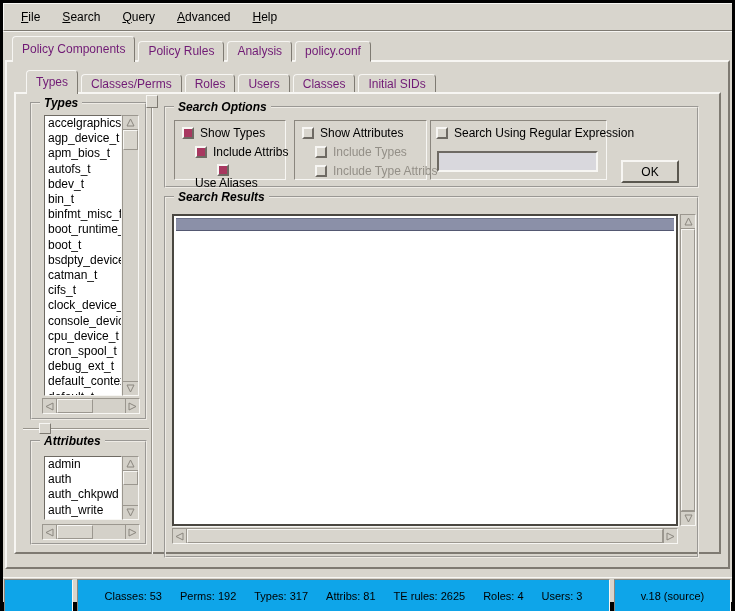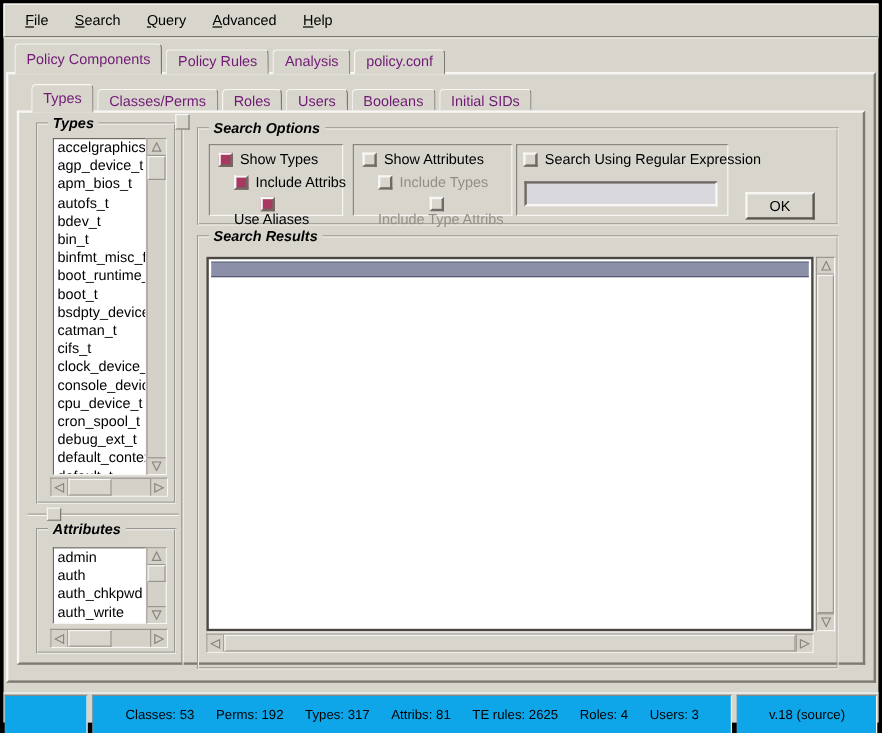--- a/index.html
+++ b/index.html
@@ -117,21 +117,21 @@
     <div class="tab">Analysis</div>
     <div class="tab">policy.conf</div>
   </div>
   <div class="page raised"></div>
 
   <div class="tabs-row tabs-sub">
     <div class="tab active">Types</div>
     <div class="tab">Classes/Perms</div>
     <div class="tab">Roles</div>
     <div class="tab">Users</div>
-    <div class="tab">Booleans</div>
+    <div class="tab">Classes</div>
     <div class="tab">Initial SIDs</div>
   </div>
   <div class="subpage raised"></div>
 
   <div class="lframe groovebox" style="left:30px; top:102px; width:117px; height:318px;">
     <span class="caption">Types</span>
   </div>
   <div class="listbox" style="left:44px; top:115px; width:78px; height:281px;">
       <div class="list-item">accelgraphics_e</div>
       <div class="list-item">agp_device_t</div>
@@ -248,21 +248,21 @@
 
   <div class="optbox" style="left:294px; top:120px; width:133px; height:60px;"></div>
   <div class="cbrow" style="left:302px; top:126px;">
     <span class="cb"></span>
     <span class="cblabel">Show Attributes</span>
   </div>
   <div class="cbrow" style="left:315px; top:145px;">
     <span class="cb"></span>
     <span class="cblabel disabled">Include Types</span>
   </div>
-  <div class="cbrow" style="left:315px; top:164px;flex-direction:column;">
+  <div class="cbrow" style="left:315px; top:164px;">
     <span class="cb"></span>
     <span class="cblabel disabled">Include Type Attribs</span>
   </div>
 
   <div class="optbox" style="left:430px; top:120px; width:177px; height:60px;"></div>
   <div class="cbrow" style="left:436px; top:126px;">
     <span class="cb"></span>
     <span class="cblabel">Search Using Regular Expression</span>
   </div>
   <input class="entry" style="left: 437px; top: 151px; width: 161px;" value="">

